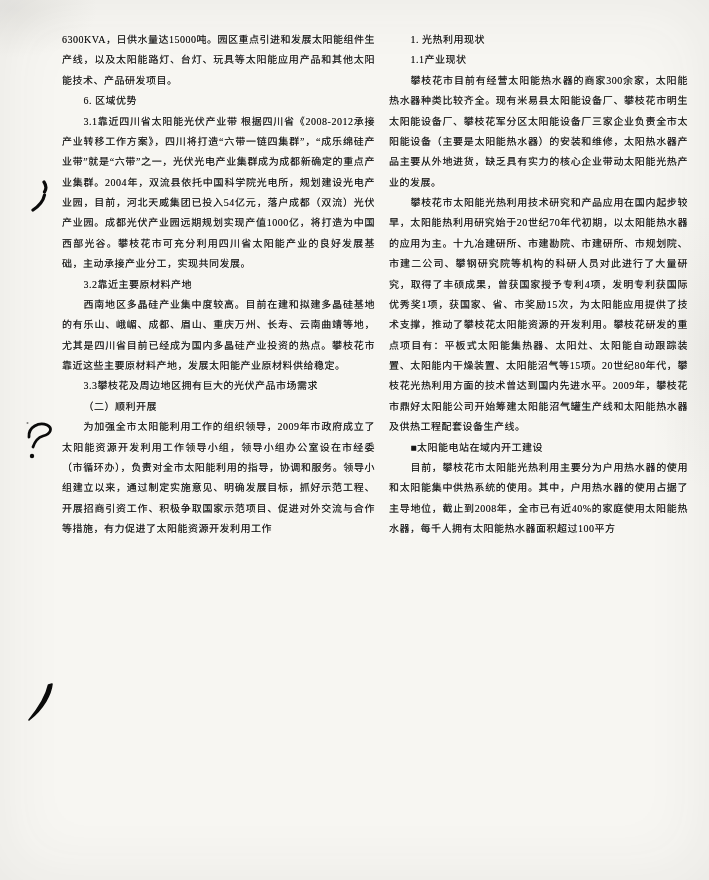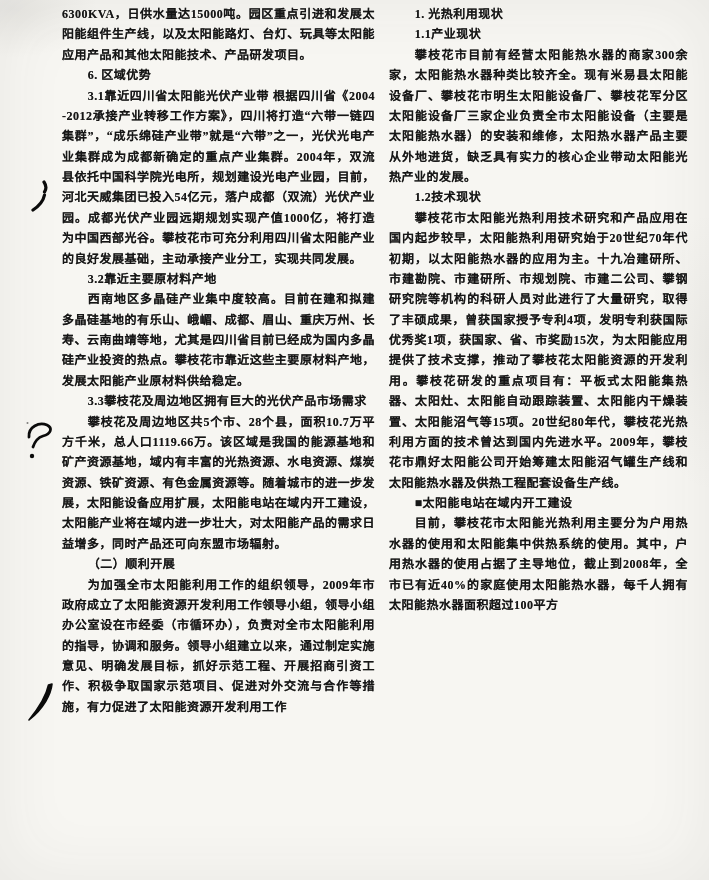--- a/index.html
+++ b/index.html
@@ -14,58 +14,56 @@
     font-family: "Liberation Serif", "DejaVu Serif", serif;
     color: #161616;
   }
   .vignette {
     position: absolute; inset: 0;
     box-shadow: inset 0 0 70px rgba(60,58,50,0.07);
     pointer-events: none;
   }
   .column {
     position: absolute;
-    top: 4px;
+    top: 30px;
     text-align: justify;
-    font-size: 12px;
+    font-size: 10px;
     line-height: 20.38px;
     letter-spacing: 0.5px;
-    font-weight: 700;
+    font-weight: 400;
     word-break: break-all;
     text-shadow: 0 0 0.4px rgba(0,0,0,0.55);
   }
   #col-left  { left: 62px;  width: 313px; }
   #col-right { left: 389px; width: 299px; }
   .column p { margin: 0; text-indent: 2.15em; }
   .column p.cont { text-indent: 0; }
   .ink-mark { position: absolute; pointer-events: none; }
   #ink-mark-1 { left: 31px; top: 180px; }
   #ink-mark-2 { left: 25px; top: 420px; }
   #ink-mark-3 { left: 27px; top: 683px; }
 </style>
 </head>
 <body>
 
 <div class="column" id="col-left">
   <p class="cont">6300KVA，日供水量达15000吨。园区重点引进和发展太阳能组件生产线，以及太阳能路灯、台灯、玩具等太阳能应用产品和其他太阳能技术、产品研发项目。</p>
   <p>6. 区域优势</p>
-  <p>3.1靠近四川省太阳能光伏产业带 根据四川省《2004-2012承接产业转移工作方案》，四川将打造“六带一链四集群”，“成乐绵硅产业带”就是“六带”之一，光伏光电产业集群成为成都新确定的重点产业集群。2004年，双流县依托中国科学院光电所，规划建设光电产业园，目前，河北天威集团已投入54亿元，落户成都（双流）光伏产业园。成都光伏产业园远期规划实现产值1000亿，将打造为中国西部光谷。攀枝花市可充分利用四川省太阳能产业的良好发展基础，主动承接产业分工，实现共同发展。</p>
+  <p>3.1靠近四川省太阳能光伏产业带 根据四川省《2008-2012承接产业转移工作方案》，四川将打造“六带一链四集群”，“成乐绵硅产业带”就是“六带”之一，光伏光电产业集群成为成都新确定的重点产业集群。2004年，双流县依托中国科学院光电所，规划建设光电产业园，目前，河北天威集团已投入54亿元，落户成都（双流）光伏产业园。成都光伏产业园远期规划实现产值1000亿，将打造为中国西部光谷。攀枝花市可充分利用四川省太阳能产业的良好发展基础，主动承接产业分工，实现共同发展。</p>
   <p>3.2靠近主要原材料产地</p>
   <p>西南地区多晶硅产业集中度较高。目前在建和拟建多晶硅基地的有乐山、峨嵋、成都、眉山、重庆万州、长寿、云南曲靖等地，尤其是四川省目前已经成为国内多晶硅产业投资的热点。攀枝花市靠近这些主要原材料产地，发展太阳能产业原材料供给稳定。</p>
   <p>3.3攀枝花及周边地区拥有巨大的光伏产品市场需求</p>
-  <p>攀枝花及周边地区共5个市、28个县，面积10.7万平方千米，总人口1119.66万。该区域是我国的能源基地和矿产资源基地，域内有丰富的光热资源、水电资源、煤炭资源、铁矿资源、有色金属资源等。随着城市的进一步发展，太阳能设备应用扩展，太阳能电站在域内开工建设，太阳能产业将在域内进一步壮大，对太阳能产品的需求日益增多，同时产品还可向东盟市场辐射。</p>
   <p>（二）顺利开展</p>
   <p>为加强全市太阳能利用工作的组织领导，2009年市政府成立了太阳能资源开发利用工作领导小组，领导小组办公室设在市经委（市循环办），负责对全市太阳能利用的指导，协调和服务。领导小组建立以来，通过制定实施意见、明确发展目标，抓好示范工程、开展招商引资工作、积极争取国家示范项目、促进对外交流与合作等措施，有力促进了太阳能资源开发利用工作</p>
 </div>
 
 <div class="column" id="col-right">
   <p>1. 光热利用现状</p>
   <p>1.1产业现状</p>
   <p>攀枝花市目前有经营太阳能热水器的商家300余家，太阳能热水器种类比较齐全。现有米易县太阳能设备厂、攀枝花市明生太阳能设备厂、攀枝花军分区太阳能设备厂三家企业负责全市太阳能设备（主要是太阳能热水器）的安装和维修，太阳热水器产品主要从外地进货，缺乏具有实力的核心企业带动太阳能光热产业的发展。</p>
-  <p>1.2技术现状</p>
   <p>攀枝花市太阳能光热利用技术研究和产品应用在国内起步较早，太阳能热利用研究始于20世纪70年代初期，以太阳能热水器的应用为主。十九冶建研所、市建勘院、市建研所、市规划院、市建二公司、攀钢研究院等机构的科研人员对此进行了大量研究，取得了丰硕成果，曾获国家授予专利4项，发明专利获国际优秀奖1项，获国家、省、市奖励15次，为太阳能应用提供了技术支撑，推动了攀枝花太阳能资源的开发利用。攀枝花研发的重点项目有：平板式太阳能集热器、太阳灶、太阳能自动跟踪装置、太阳能内干燥装置、太阳能沼气等15项。20世纪80年代，攀枝花光热利用方面的技术曾达到国内先进水平。2009年，攀枝花市鼎好太阳能公司开始筹建太阳能沼气罐生产线和太阳能热水器及供热工程配套设备生产线。</p>
   <p>■太阳能电站在域内开工建设</p>
   <p>目前，攀枝花市太阳能光热利用主要分为户用热水器的使用和太阳能集中供热系统的使用。其中，户用热水器的使用占据了主导地位，截止到2008年，全市已有近40%的家庭使用太阳能热水器，每千人拥有太阳能热水器面积超过100平方</p>
 </div>
 
 <span class="ink-mark" id="ink-mark-1">
   <svg width="20" height="34" viewBox="0 0 20 34" aria-hidden="true">
     <path d="M13 2 C15 5 15.5 9 13.5 12" fill="none" stroke="#0c0c0c" stroke-width="3.2" stroke-linecap="round"></path>
     <path d="M13.5 15 C12.5 20 8 26 2 30" fill="none" stroke="#0c0c0c" stroke-width="3.2" stroke-linecap="round"></path>
   </svg>

